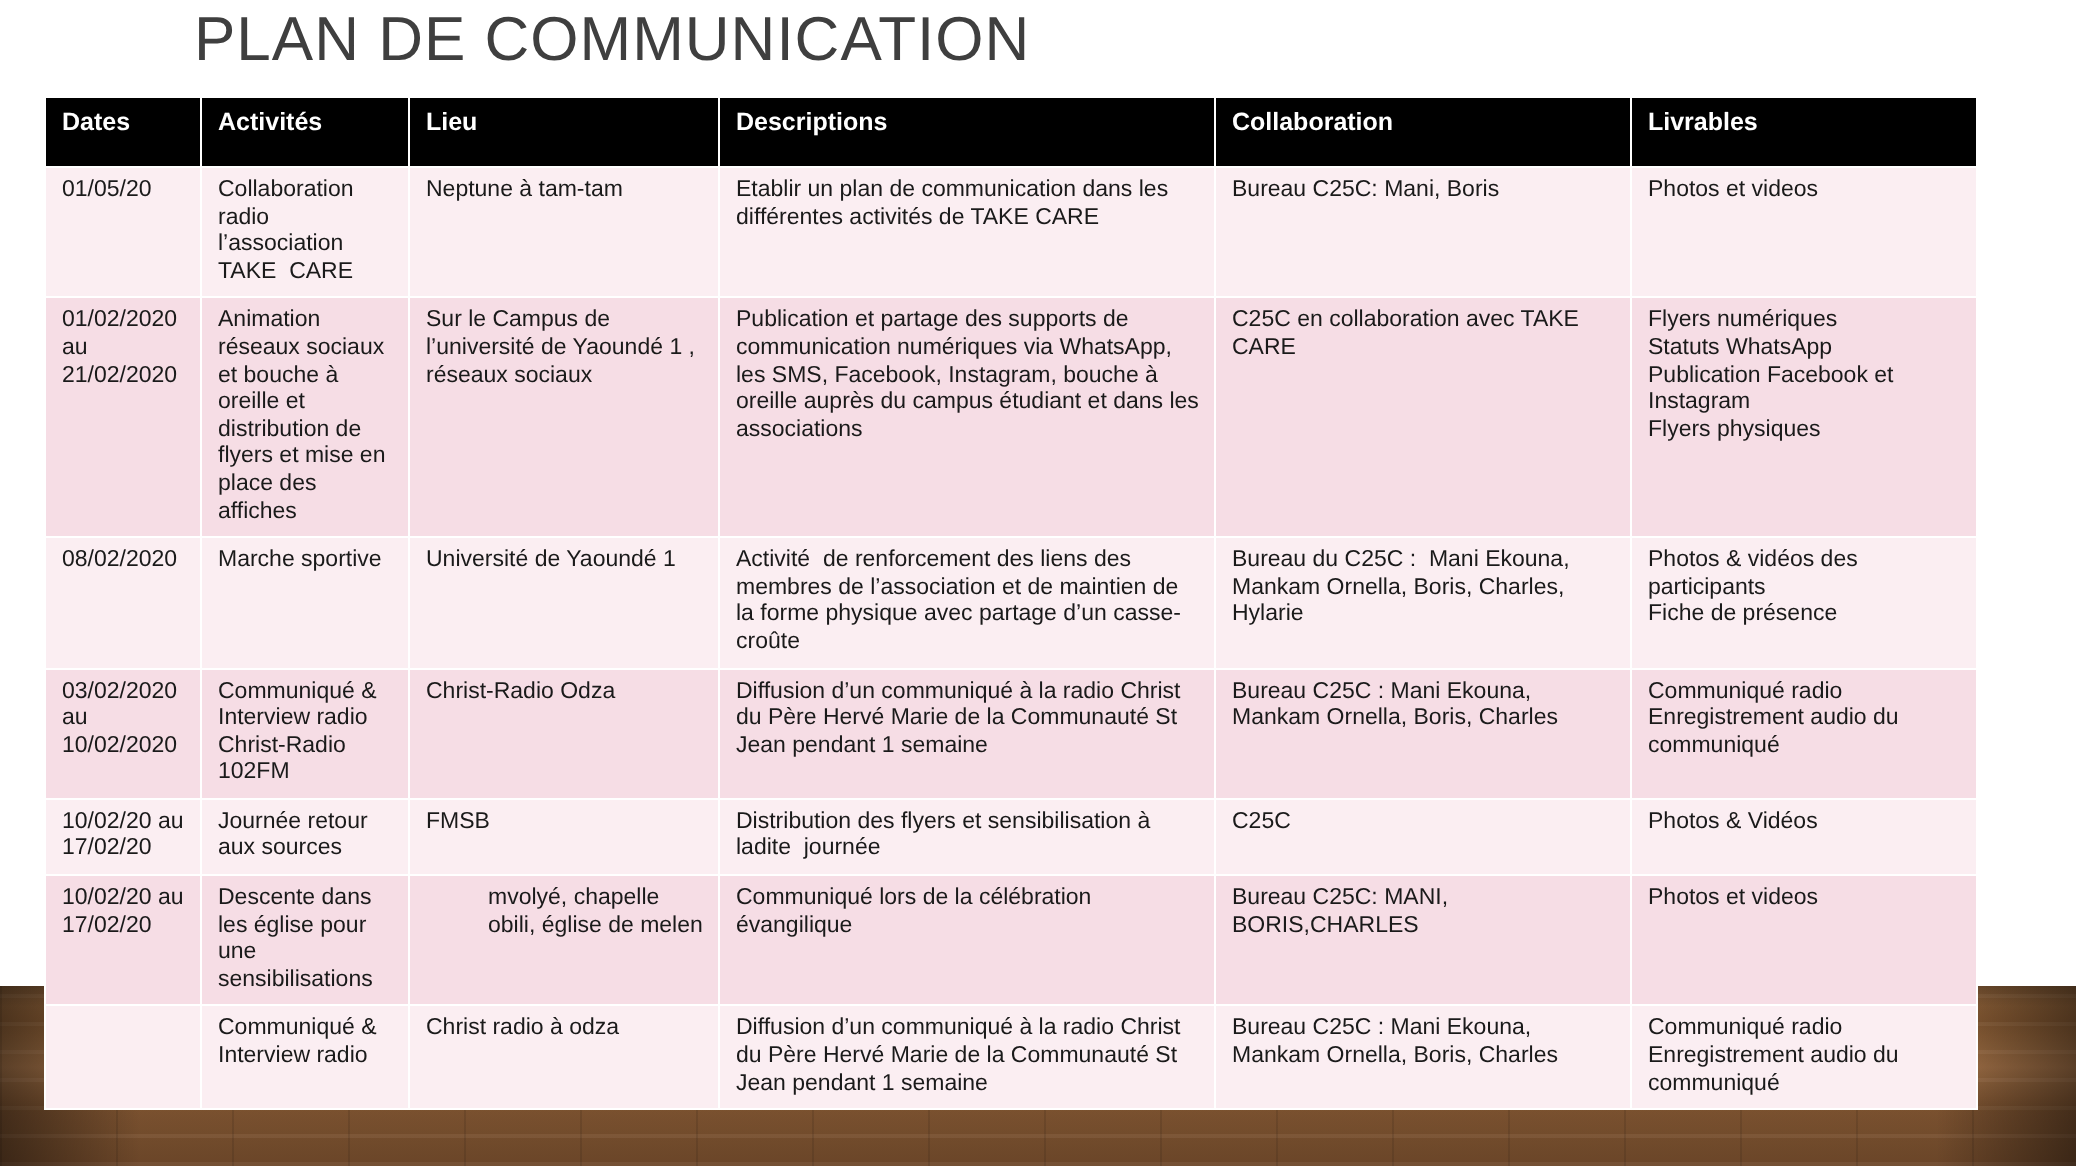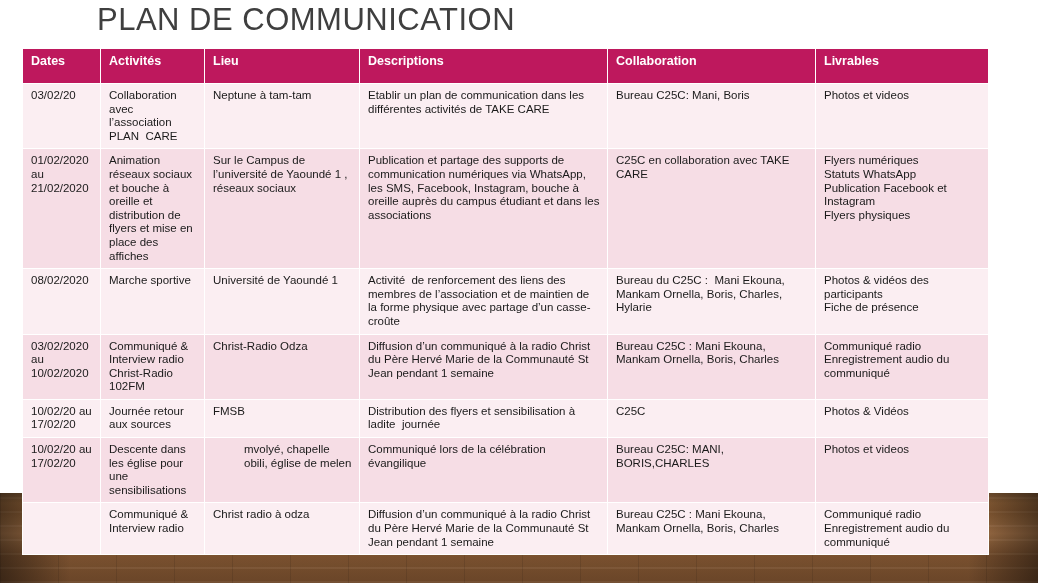--- a/index.html
+++ b/index.html
@@ -85,21 +85,21 @@
   }
   table.plan th, table.plan td {
     border: 1px solid #ffffff;
     vertical-align: top;
     padding: 5px 7px 5px 8px;
     font-size: 11.5px;
     line-height: 13.6px;
     color: #1a1a1a;
   }
   table.plan thead th {
-    background: #be185d;
+    background: #000000;
     color: #ffffff;
     font-weight: bold;
     font-size: 12.5px;
     height: 22px;
     text-align: left;
     padding-top: 6px;
     padding-bottom: 6px;
   }
   
   table.plan tbody tr:nth-child(odd) td {
@@ -141,22 +141,22 @@
         <th>Dates</th>
         <th>Activités</th>
         <th>Lieu</th>
         <th>Descriptions</th>
         <th>Collaboration</th>
         <th>Livrables</th>
       </tr>
     </thead>
     <tbody>
       <tr>
-        <td style="white-space: pre-wrap;">03/02/20</td>
-        <td style="white-space: pre-wrap;">Collaboration avec l’association PLAN  CARE</td>
+        <td style="white-space: pre-wrap;">01/05/20</td>
+        <td style="white-space: pre-wrap;">Collaboration radio l’association TAKE  CARE</td>
         <td style="white-space: pre-wrap;">Neptune à tam-tam</td>
         <td style="white-space: pre-wrap;">Etablir un plan de communication dans les différentes activités de TAKE CARE</td>
         <td style="white-space: pre-wrap;">Bureau C25C: Mani, Boris</td>
         <td style="white-space: pre-wrap;">Photos et videos</td>
       </tr>
       <tr>
         <td style="white-space: pre-wrap;">01/02/2020 au 21/02/2020</td>
         <td style="white-space: pre-wrap;">Animation réseaux sociaux et bouche à oreille et distribution de flyers et mise en place des affiches</td>
         <td style="white-space: pre-wrap;">Sur le Campus de l’université de Yaoundé 1 , réseaux sociaux</td>
         <td style="white-space: pre-wrap;">Publication et partage des supports de communication numériques via WhatsApp, les SMS, Facebook, Instagram, bouche à oreille auprès du campus étudiant et dans les associations</td>

